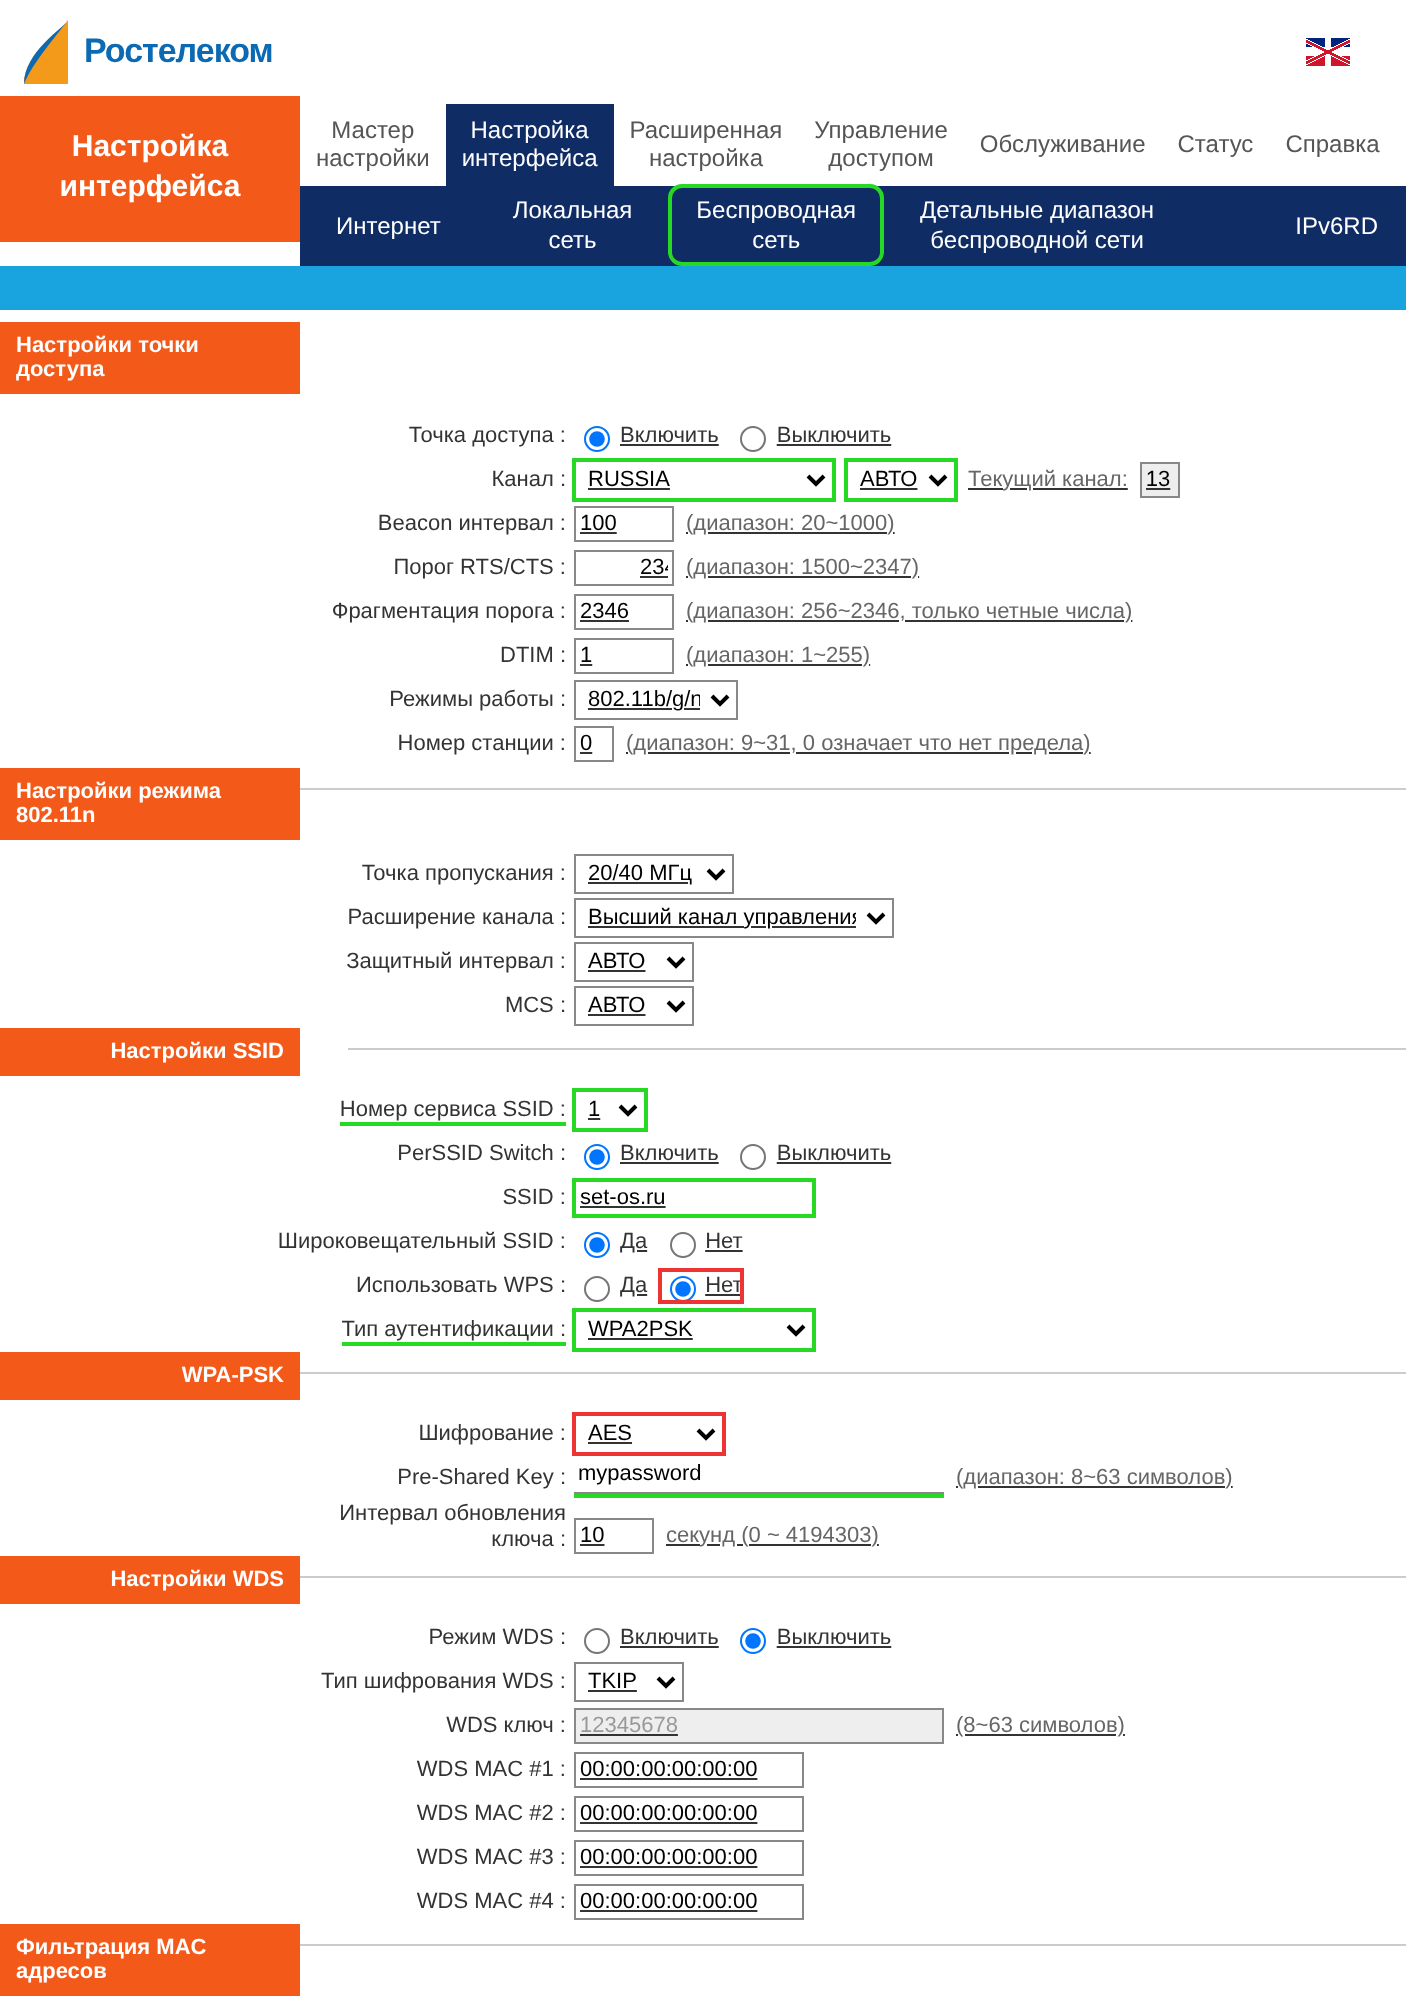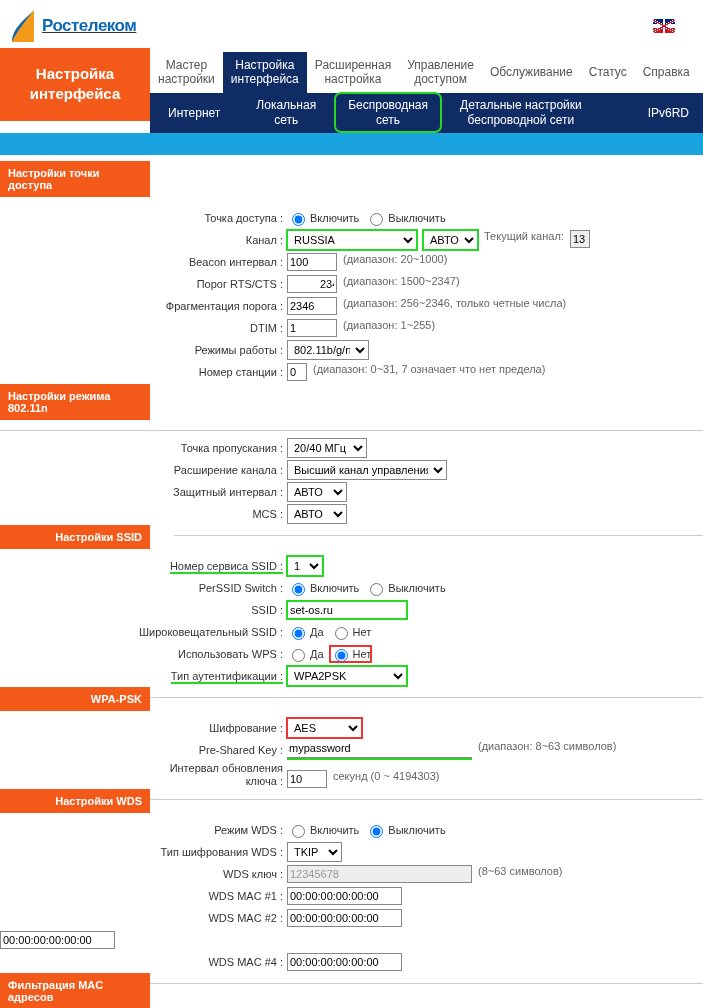--- a/index.html
+++ b/index.html
@@ -9,21 +9,20 @@
     color: #333;
     width: 703px;
     background: #fff;
     position: relative;
   }
   .header {
     display: flex;
     justify-content: space-between;
     align-items: center;
     padding: 8px 28px 4px 10px;
-    text-decoration: underline;
   }
   .logo {
     display: flex;
     align-items: center;
     gap: 6px;
   }
   .logo-icon{
     width:26px;height:36px;
   }
   .logo-text {
@@ -86,21 +85,21 @@
   .content{flex:1;background:#fff;}
 
   .group{border-bottom:1px solid transparent;}
   .field-row{
     display:flex; align-items:center; padding:1px 0; min-height:20px;
   }
   .field-label{
     width:283px; text-align:right; padding-right:4px; font-size:11px;
   }
   .field-value{
-    display:flex; align-items:flex-start; gap:6px; font-size:11px;
+    display:flex; align-items:center; gap:6px; font-size:11px;text-decoration:underline;
   }
   .hint{color:#666;font-size:11px;}
 
   input[type=text],select{
     font-size:11px;padding:1px 2px;border:1px solid #888; background:#fff;
     box-sizing:border-box;
   }
   input[type=text]{height:18px;}
   select{height:20px;}
   input[readonly]{background:#eee;}
@@ -156,21 +155,21 @@
       <div class="subtab">Интернет</div>
       <div class="subtab">
         <div>Локальная</div>
           <div>сеть</div>
         </div>
       <div class="subtab sel">
         <div>Беспроводная</div>
           <div>сеть</div>
         </div>
       <div class="subtab">
-        <div>Детальные настройки</div>
+        <div>Детальные диапазон</div>
           <div>беспроводной сети</div>
         </div>
       <div class="subtab" style="margin-left:auto;padding-right:14px;">IPv6RD</div>
     </div>
   </div>
 </div>
 
 <div class="blue-strip"></div>
 <div class="white-top"></div>
 
@@ -239,26 +238,26 @@
       <div class="field-row">
         <div class="field-label">Режимы работы :</div>
         <div class="field-value">
           <select style="width:82px;"><option>802.11b/g/n</option></select>
         </div>
       </div>
       <div class="field-row">
         <div class="field-label">Номер станции :</div>
         <div class="field-value">
           <input type="text" style="width: 20px;" value="0">
-          <span class="hint">(диапазон: 0~31, 7 означает что нет предела)</span>
-        </div>
-      </div>
-    </div>
-
-    <div style="display:flex;flex-direction:column;">
+          <span class="hint">(диапазон: 9~31, 0 означает что нет предела)</span>
+        </div>
+      </div>
+    </div>
+
+    <div style="display:flex;">
       <div class="section-title" style="width:134px;text-align:left;">Настройки режима 802.11n</div>
       <div style="flex:1;border-top:1px solid #ccc;margin-top:10px;"></div>
     </div>
     <div style="height:6px;"></div>
     <div class="field-row">
       <div class="field-label">Точка пропускания :</div>
       <div class="field-value">
           <select style="width:80px;"><option>20/40 МГц</option></select>
         </div>
     </div>
@@ -410,20 +409,21 @@
           <input type="text" style="width: 115px;" value="00:00:00:00:00:00">
         </div>
       </div>
     <div class="field-row">
         <div class="field-label">WDS MAC #2 :</div>
         <div class="field-value">
           <input type="text" style="width: 115px;" value="00:00:00:00:00:00">
         </div>
       </div>
     <div class="field-row">
+        <div class="field-label">WDS MAC #3 :</div>
         <div class="field-value">
           <input type="text" style="width: 115px;" value="00:00:00:00:00:00">
         </div>
       </div>
     <div class="field-row">
         <div class="field-label">WDS MAC #4 :</div>
         <div class="field-value">
           <input type="text" style="width: 115px;" value="00:00:00:00:00:00">
         </div>
       </div>

